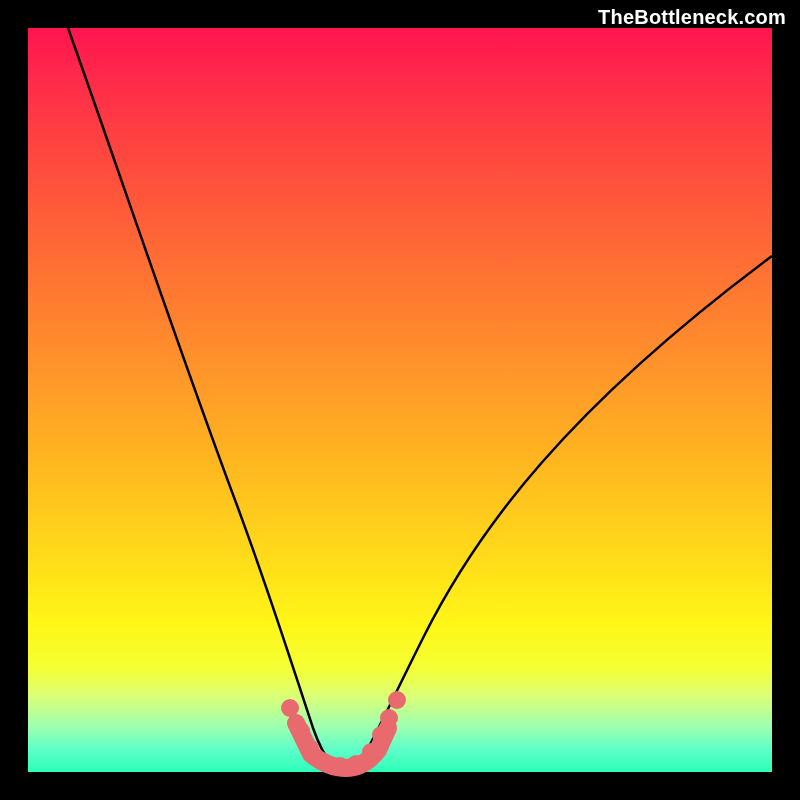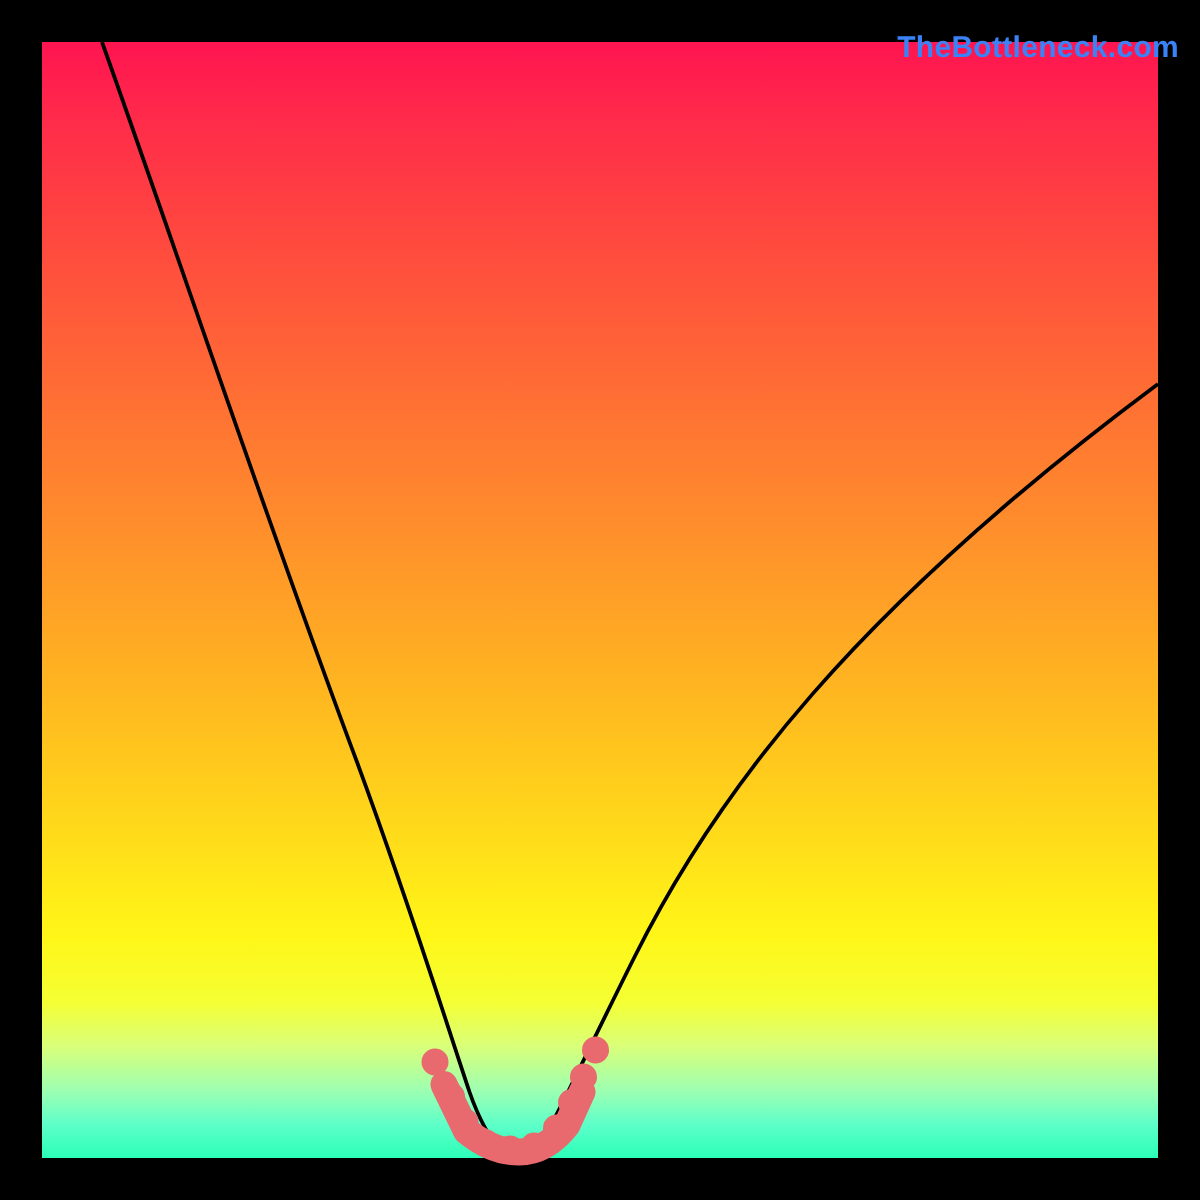--- a/index.html
+++ b/index.html
@@ -28,23 +28,23 @@
       #fff617 80%,
       #f4ff33 86%,
       #d9ff7a 90%,
       #9cffb2 94%,
       #5effc9 97%,
       #2bffb8 100%
     );
   }
   .watermark {
     position: absolute;
-    top: 21px;
+    top: 6px;
     right: 14px;
-    color: #3b82f6;
+    color: #ffffff;
     font-size: 20px;
     font-weight: 600;
     letter-spacing: 0.2px;
     user-select: none;
   }
   svg.curves {
     position: absolute;
     left: 0;
     top: 0;
     width: 744px;

